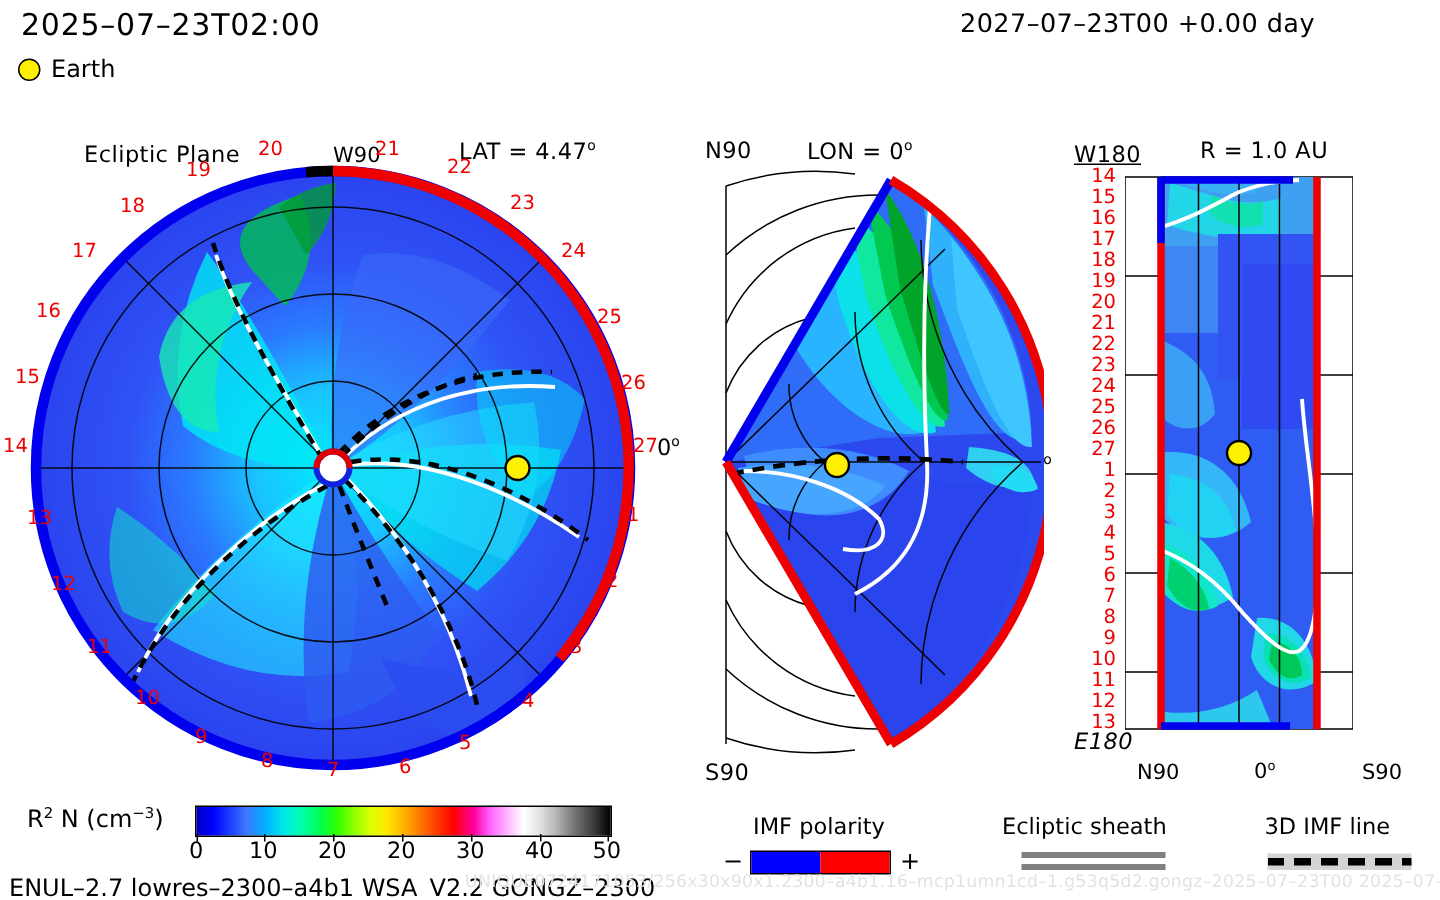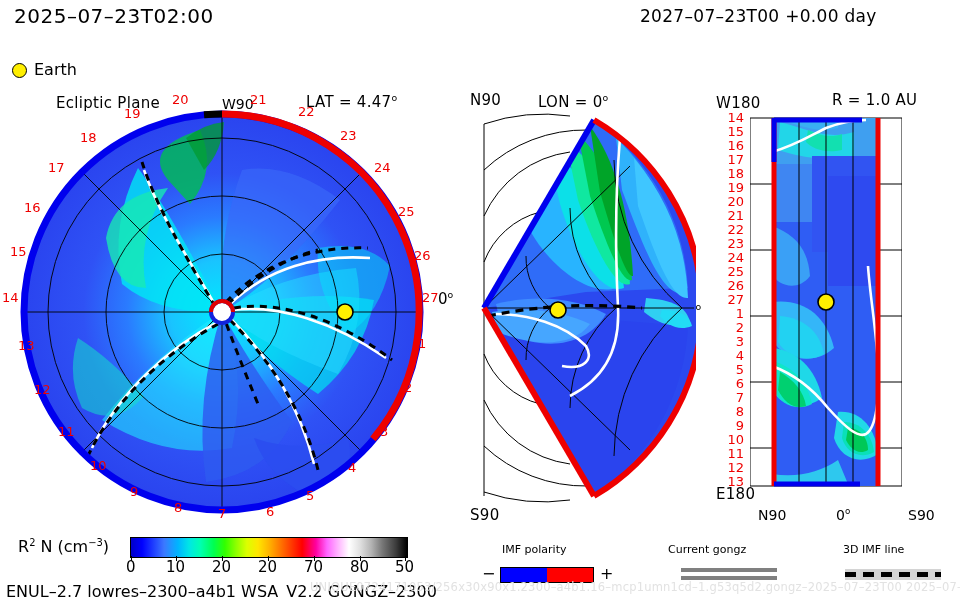--- a/index.html
+++ b/index.html
@@ -6,32 +6,32 @@
   body{width:960px;height:600px;overflow:hidden;position:relative;
        font-family:"DejaVu Sans","Liberation Sans",sans-serif;
        -webkit-font-smoothing:none;}
   .abs{position:absolute;}
   .txt{color:#000;white-space:nowrap;line-height:1;}
   .wm{color:#e2e2e2;}
 
   
   #hdr-date{left:14px;top:6px;font-size:20px;letter-spacing:.5px;}
   #hdr-epoch{left:640px;top:8px;font-size:17px;letter-spacing:.3px;}
-  #earth-legend{left:12px;top:38px;font-size:16px;display:flex;align-items:center;gap:7px;margin-top:24px;}
+  #earth-legend{left:12px;top:38px;font-size:16px;display:flex;align-items:center;gap:7px;}
   .earth-dot{width:13px;height:13px;border-radius:50%;background:#ffef00;border:1.6px solid #000;display:inline-block;}
 
   
   .ptitle{font-size:15px;letter-spacing:.3px;}
   #t-ecl{left:56px;top:96px;}
   #t-lat{left:306px;top:93px;}
   #t-n90{left:470px;top:93px;}
   #t-lon{left:538px;top:93px;}
-  #t-w180{left:716px;top:96px;}
-  #t-e180{left:716px;top:487px;}
-  #t-r{left:832px;top:93px;}
+  #t-w180{left:716px;top:96px;text-decoration:underline;}
+  #t-e180{left:716px;top:487px;font-style:italic;}
+  #t-r{left:800px;top:93px;}
   #t-s90{left:470px;top:508px;}
   #t-mid0{left:686px;top:302px;font-size:15px;}
   #t-left0{left:438px;top:290px;font-size:15px;}
   #t-w90{left:222px;top:97px;font-size:14px;}
   #t-e90{left:222px;top:488px;font-size:14px;}
   #x-n90{left:758px;top:508px;font-size:14px;}
   #x-zero{left:836px;top:507px;font-size:14px;}
   #x-s90{left:908px;top:508px;font-size:14px;}
   sup.deg{font-size:.62em;vertical-align:super;}
 
@@ -53,21 +53,21 @@
             #0000c8 0%, #0000ff 4%, #1e3cff 8%, #3c78ff 12%, #00b4ff 17%,
             #00e6e6 21%, #00ffb4 25%, #00ff50 30%, #32ff00 34%, #8cff00 38%,
             #dcff00 42%, #ffe600 46%, #ffb400 50%, #ff7800 54%, #ff3c00 58%,
             #ff0000 62%, #ff00a0 67%, #ff64ff 71%, #ffb4ff 75%, #ffffff 79%,
             #e0e0e0 83%, #b4b4b4 87%, #787878 91%, #3c3c3c 96%, #000000 100%);}
   .cbt{position:absolute;top:558px;font-size:15px;color:#000;}
   .cbtick{position:absolute;top:556px;width:1px;height:5px;background:#000;}
   #credit{left:6px;top:584px;font-size:16px;letter-spacing:0px;}
 
   
-  .lg-title{font-size:11px;}
+  .lg-title{font-size:15px;}
   #lg1-t{left:502px;top:544px;}
   #lg2-t{left:668px;top:544px;}
   #lg3-t{left:843px;top:544px;}
   #pol-minus{left:482px;top:566px;font-size:16px;}
   #pol-plus{left:600px;top:566px;font-size:16px;}
   #pol-bar{left:500px;top:567px;width:92px;height:14px;border:1.5px solid #000;display:flex;}
   #pol-bar i{display:block;height:100%;width:50%;}
   .sheath-ln{position:absolute;left:681px;width:96px;height:4px;background:#808080;}
   #imf-band{left:845px;top:569px;width:96px;height:11px;background:#d4d4d4;}
   #imf-dash{left:845px;top:572px;width:96px;height:5px;
@@ -358,35 +358,35 @@
 <div class="cbtick" style="left:176px"></div>
 <div class="cbtick" style="left:222px"></div>
 <div class="cbtick" style="left:268px"></div>
 <div class="cbtick" style="left:314px"></div>
 <div class="cbtick" style="left:360px"></div>
 <div class="cbtick" style="left:405px"></div>
 <div class="cbt" style="left:126px">0</div>
 <div class="cbt" style="left:166px">10</div>
 <div class="cbt" style="left:212px">20</div>
 <div class="cbt" style="left:258px">20</div>
-<div class="cbt" style="left:304px">70</div>
-<div class="cbt" style="left:350px">80</div>
+<div class="cbt" style="left:304px">30</div>
+<div class="cbt" style="left:350px">40</div>
 <div class="cbt" style="left:395px">50</div>
 
 <div class="abs txt" id="credit">ENUL–2.7 lowres–2300–a4b1 WSA_V2.2 GONGZ–2300</div>
 
 <div class="abs txt lg-title" id="lg1-t">IMF polarity</div>
 <div class="abs txt" id="pol-minus">−</div>
 <div class="abs" id="pol-bar">
   <i style="background:#0000ff"></i>
   <i style="background:#ff0000"></i>
 </div>
 <div class="abs txt" id="pol-plus">+</div>
 
-<div class="abs txt lg-title" id="lg2-t">Current gongz</div>
+<div class="abs txt lg-title" id="lg2-t">Ecliptic sheath</div>
 <div class="sheath-ln" style="top:568px"></div>
 <div class="sheath-ln" style="top:576px"></div>
 
 <div class="abs txt lg-title" id="lg3-t">3D IMF line</div>
 <div class="abs" id="imf-band"></div>
 <div class="abs" id="imf-dash"></div>
 
 <div class="abs txt wm" id="watermark">UNIQUE0724171053/256x30x90x1.2300–a4b1.16–mcp1umn1cd–1.g53q5d2.gongz–2025–07–23T00    2025–07–24</div>
 
 </body></html>

